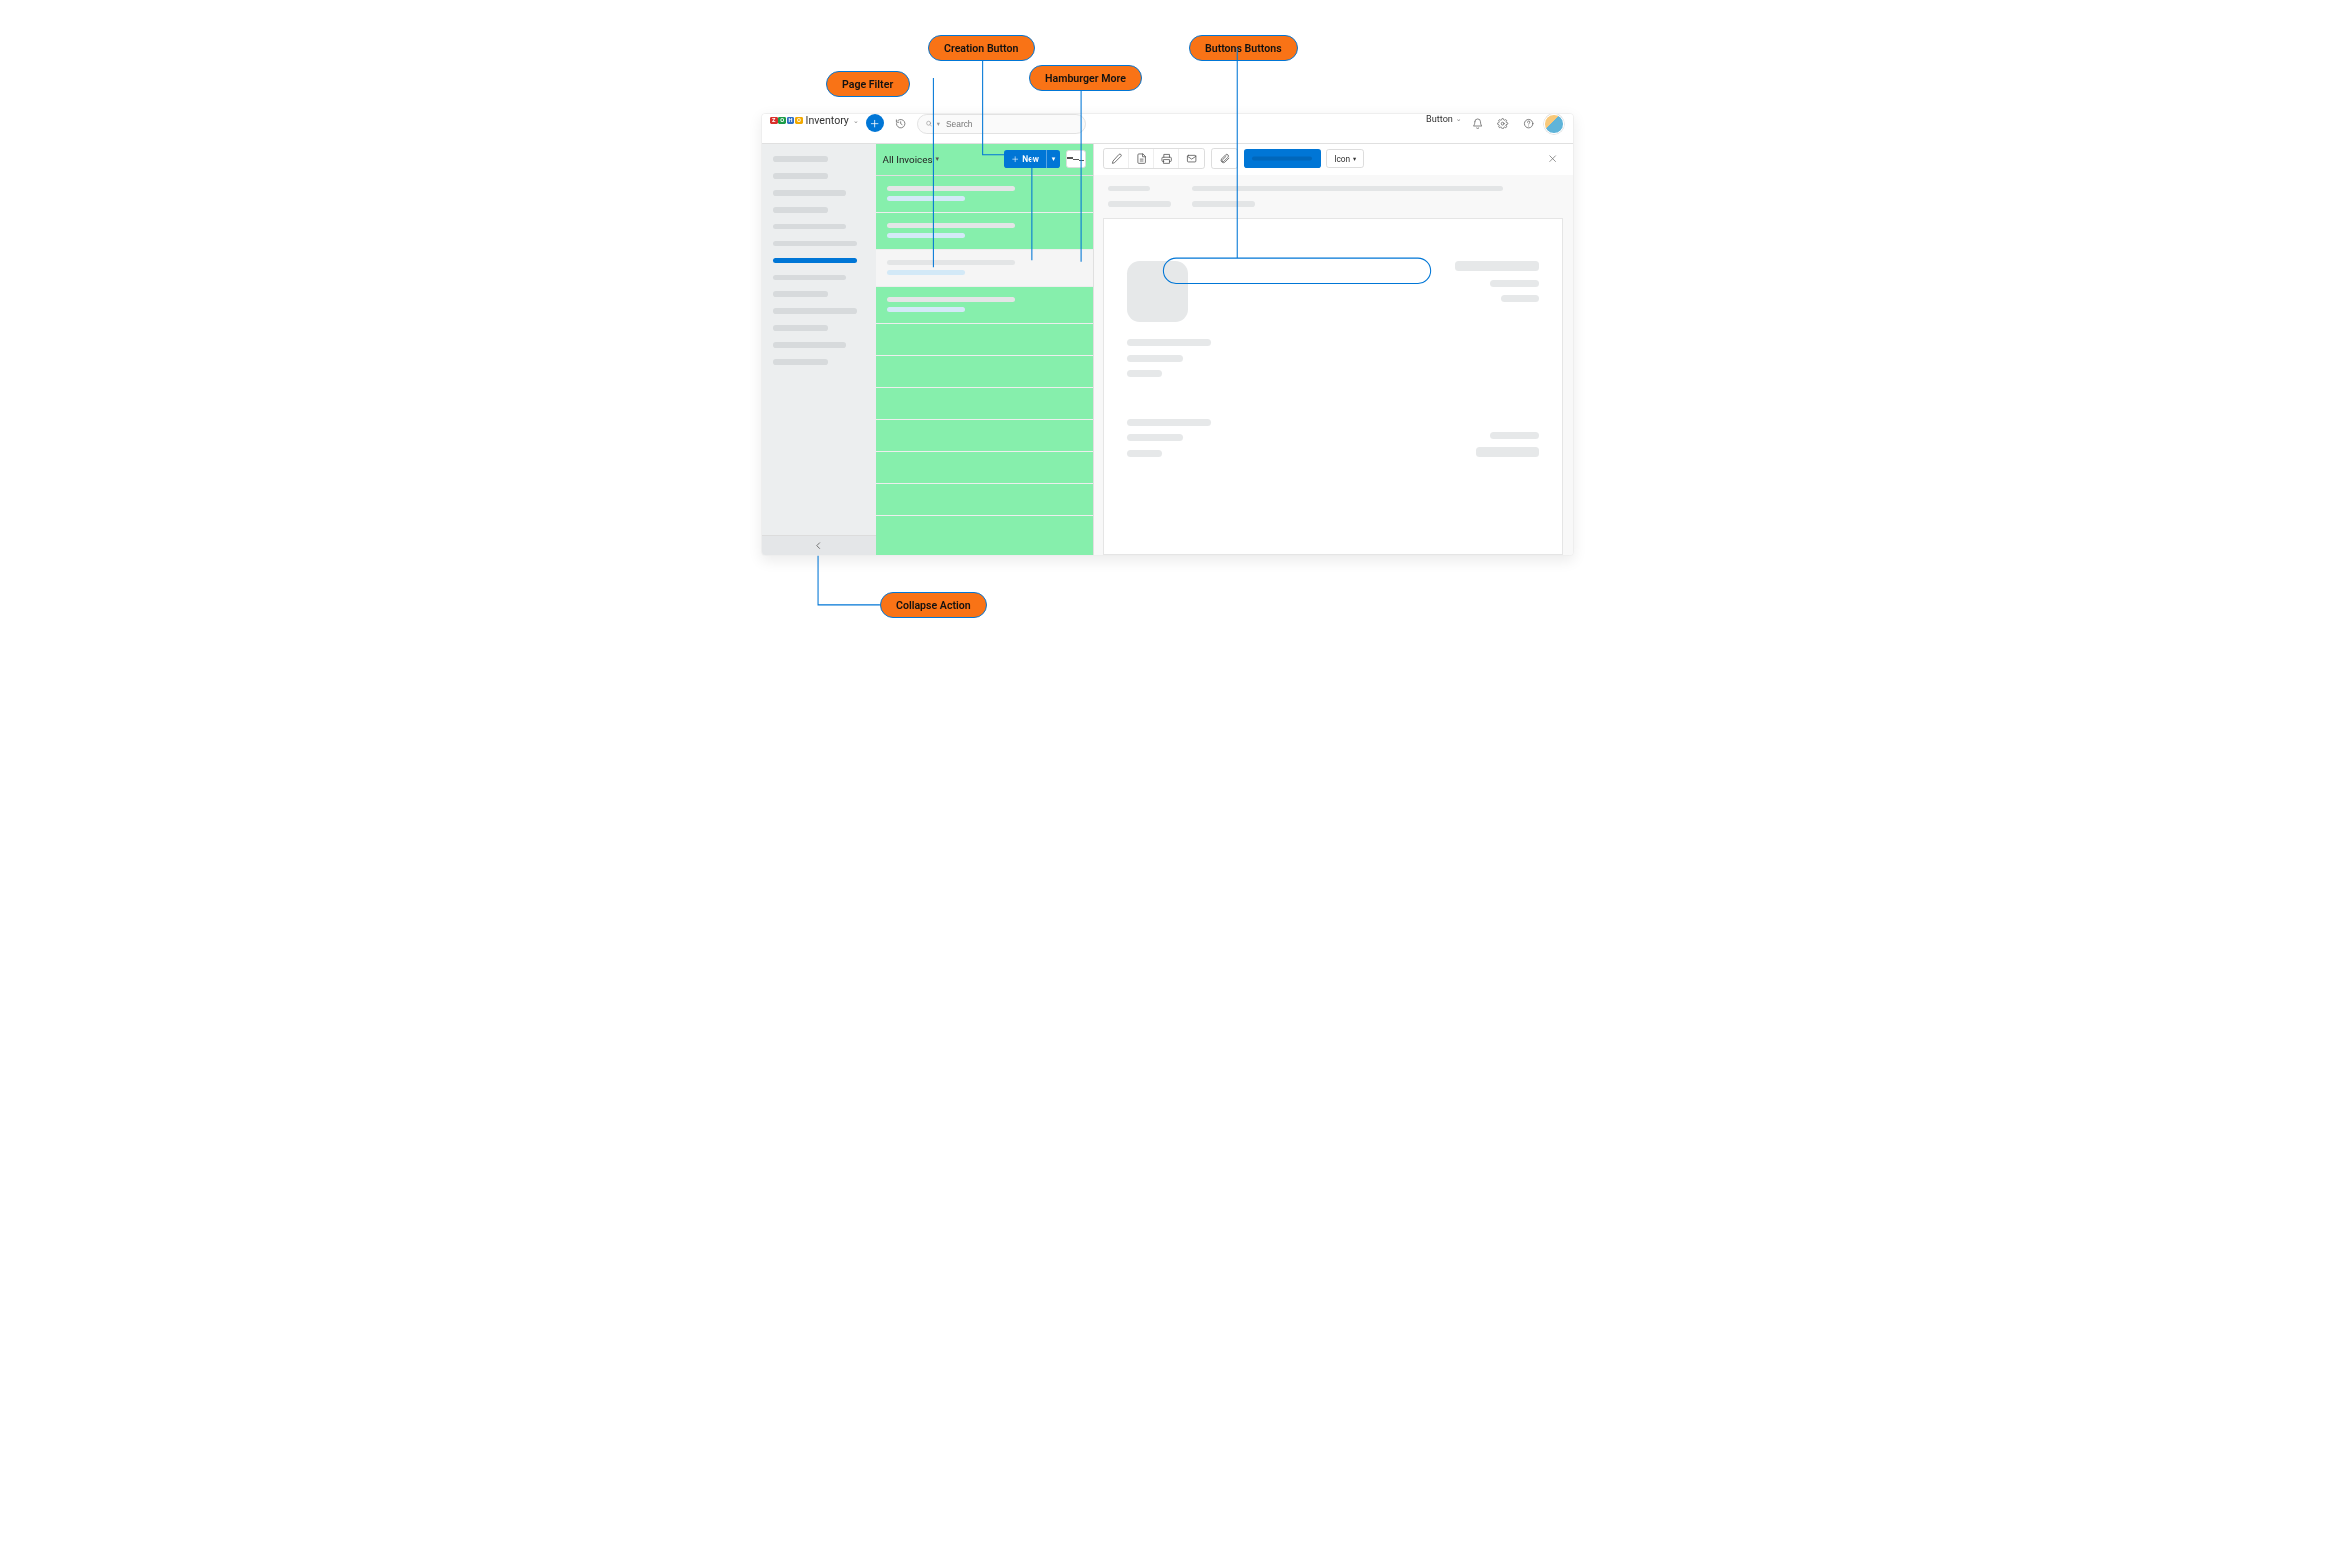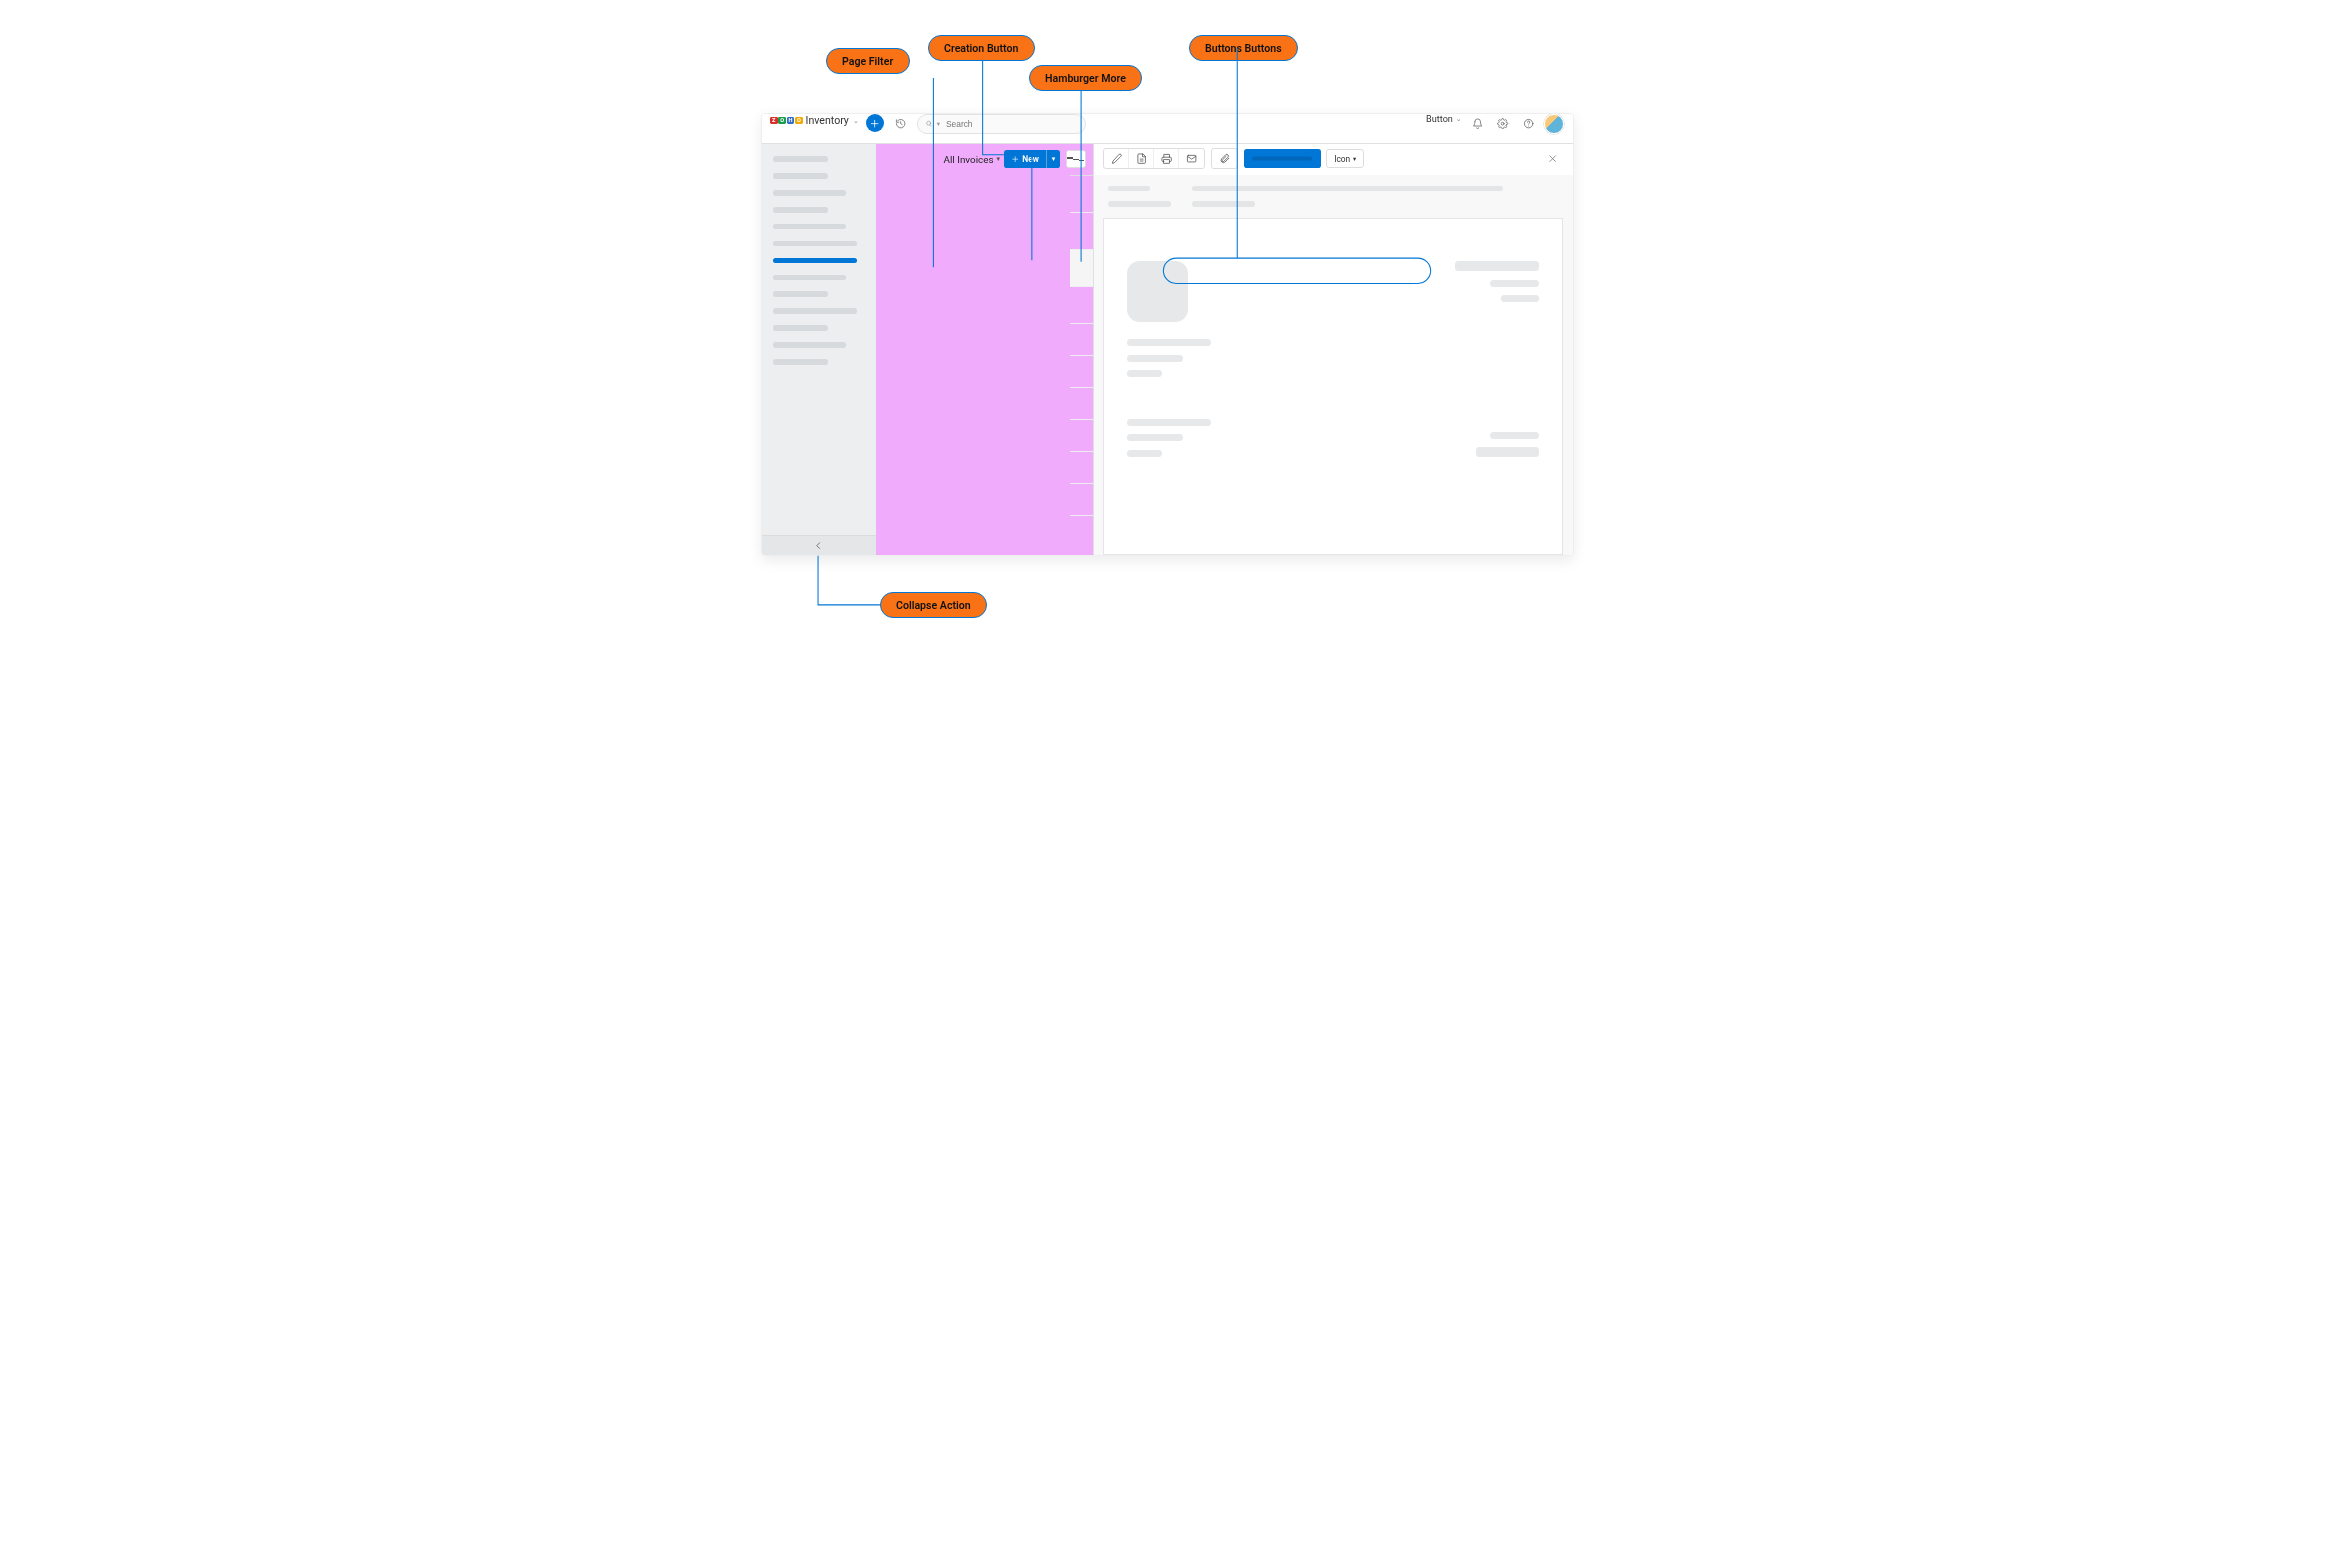--- a/index.html
+++ b/index.html
@@ -107,22 +107,21 @@
     background:#e4e6e8;
     display:flex;align-items:center;justify-content:center;
     color:#555;font-size:9.1px;
   }
 
   
   .listcol {
     width: 218px;
     border-right: 0.7px solid var(--border);
     display:flex;flex-direction:column;
-    background:#f0abfc;
-    align-items:flex-end;
+    background:#86efac;
   }
   .listcol-toolbar {
     height:31px; display:flex;align-items:center;justify-content:space-between;
     padding:0 7px; gap:4.2px;
   }
   .filter-dd { font-size:9.9px; color:#222; display:flex;align-items:center;gap:2.8px;}
   .filter-dd .caret{ font-size:7px; color:#555; }
   .toolbar-right { display:flex; gap:5.6px; align-items:center;}
   .new-btn {
     display:flex; align-items:stretch;
@@ -468,21 +467,21 @@
             </div>
           </div>
         </div>
 
       </div>
 
     </div>
   </div>
 
   <div class="callouts">
-    <div class="pill" style="left:125px; top:48px;">Page Filter</div>
+    <div class="pill" style="left:125px; top:71px;">Page Filter</div>
     <div class="pill" style="left:227px; top:35px;">Creation Button</div>
     <div class="pill" style="left:328px; top:65px;">Hamburger More</div>
     <div class="pill" style="left:488px; top:35px;">Buttons Buttons</div>
     <div class="pill" style="left:179px; top:592px;">Collapse Action</div>
 
     <svg class="lines" viewBox="0 0 1320 900">
 
       <rect x="657" y="367" width="380" height="36" rx="18"></rect>
       <path d="M762 68 V 367"></path>
 

